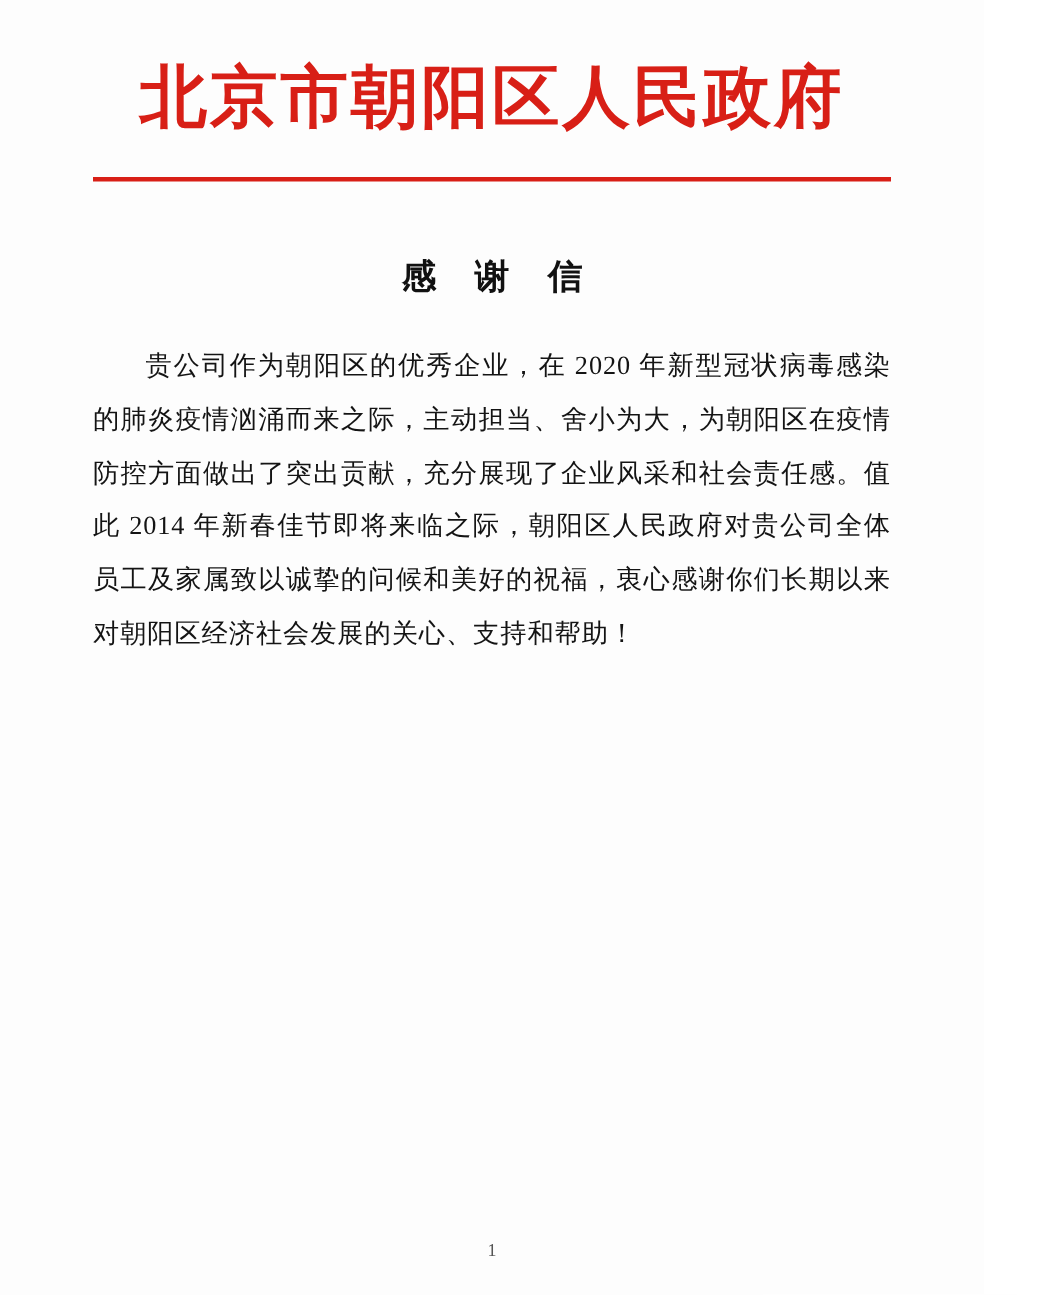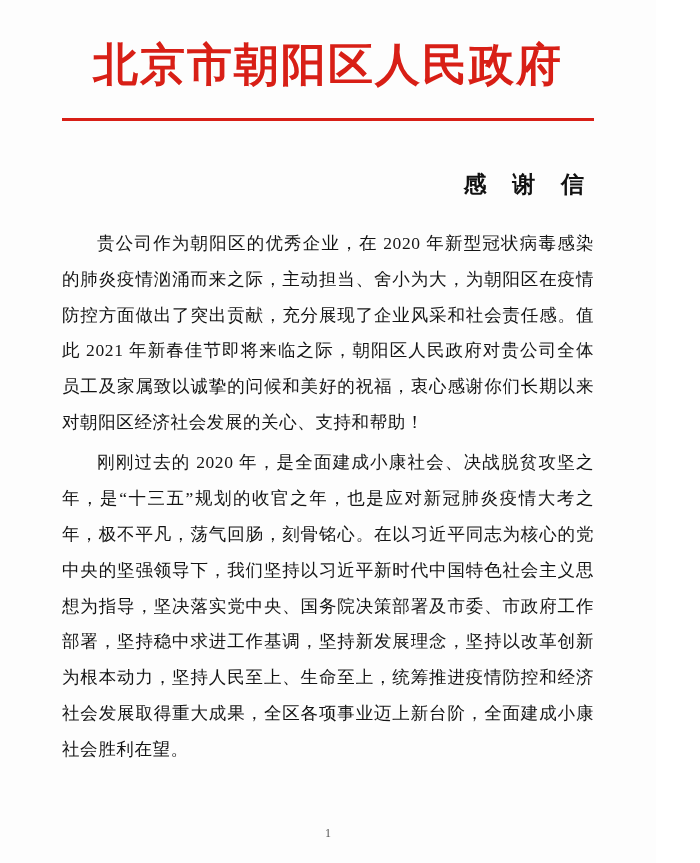--- a/index.html
+++ b/index.html
@@ -34,21 +34,21 @@
     line-height: 1.15;
     white-space: nowrap;
   }
   .letterhead-rule {
     margin: 26px 0 0 0;
     height: 3px;
     background: #d81f16;
     width: 100%;
   }
   .doc-title {
-    text-align: right;
+    text-align: center;
     font-size: 23px;
     font-weight: bold;
     letter-spacing: 10px;
     color: #111111;
     margin-top: 48px;
     margin-bottom: 26px;
     text-indent: 10px;
   }
   .salutation {
     font-size: 17.5px;
@@ -87,19 +87,18 @@
 <div class="page">
 
   <div class="letterhead">
     <div class="letterhead-title">北京市朝阳区人民政府</div>
     <div class="letterhead-rule"></div>
   </div>
 
   <div class="doc-title">感 谢 信</div>
 
 
-  <p class="para">贵公司作为朝阳区的优秀企业，在 2020 年新型冠状病毒感染的肺炎疫情汹涌而来之际，主动担当、舍小为大，为朝阳区在疫情防控方面做出了突出贡献，充分展现了企业风采和社会责任感。值此 2021 年新春佳节即将来临之际，朝阳区人民政府对贵公司全体员工及家属致以诚挚的问候和美好的祝福，衷心感谢你们长期以来对朝阳区经济社会发展的关心、支持和帮助！</p>
+  <p class="para">贵公司作为朝阳区的优秀企业，在 2020 年新型冠状病毒感染的肺炎疫情汹涌而来之际，主动担当、舍小为大，为朝阳区在疫情防控方面做出了突出贡献，充分展现了企业风采和社会责任感。值此 2014 年新春佳节即将来临之际，朝阳区人民政府对贵公司全体员工及家属致以诚挚的问候和美好的祝福，衷心感谢你们长期以来对朝阳区经济社会发展的关心、支持和帮助！</p>
 
-  <p class="para">刚刚过去的 2020 年，是全面建成小康社会、决战脱贫攻坚之年，是“十三五”规划的收官之年，也是应对新冠肺炎疫情大考之年，极不平凡，荡气回肠，刻骨铭心。在以习近平同志为核心的党中央的坚强领导下，我们坚持以习近平新时代中国特色社会主义思想为指导，坚决落实党中央、国务院决策部署及市委、市政府工作部署，坚持稳中求进工作基调，坚持新发展理念，坚持以改革创新为根本动力，坚持人民至上、生命至上，统筹推进疫情防控和经济社会发展取得重大成果，全区各项事业迈上新台阶，全面建成小康社会胜利在望。</p>
 
   <div class="page-number">1</div>
 
 </div>
 
 </body></html>

